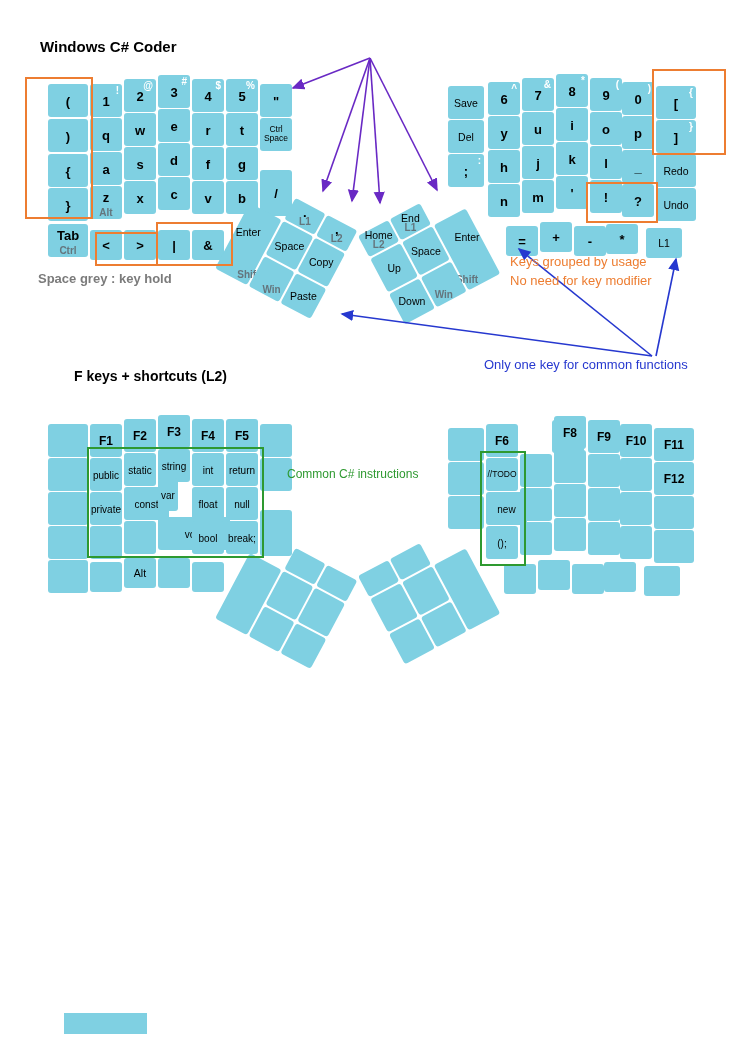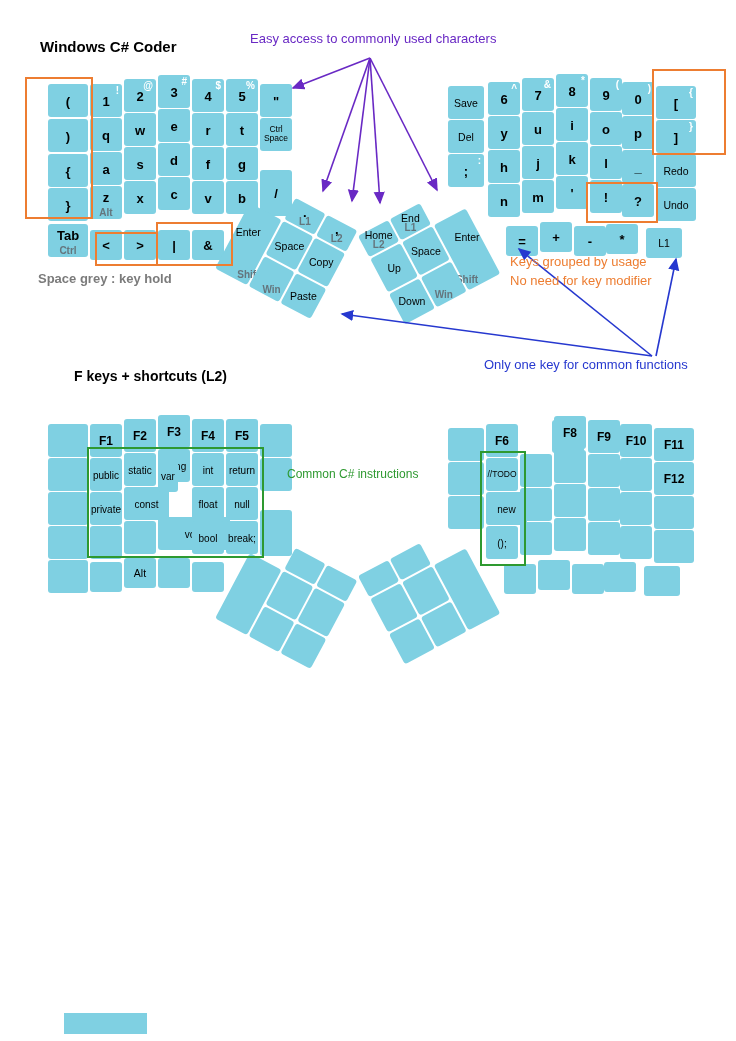--- a/index.html
+++ b/index.html
@@ -30,21 +30,20 @@
   #arrows{position:absolute;left:0;top:0;width:736px;height:1041px;z-index:5;pointer-events:none;}
   .footerbar{position:absolute;left:64px;top:1013px;width:83px;height:21px;background:#7FD0E2;z-index:1;}
 </style>
 </head>
 <body>
 
 <div id="stage">
   <h1 class="t1">Windows C# Coder</h1>
   <h2 class="t2">F keys + shortcuts (L2)</h2>
 
-  <div class="ann easy">Easy access to commonly used characters</div>
   <div class="ann darkgrey">Space grey : key hold</div>
   <div class="ann grouped1">Keys grouped by usage</div>
   <div class="ann grouped2">No need for key modifier</div>
   <div class="ann onekey">Only one key for common functions</div>
   <div class="ann csharp">Common C# instructions</div>
 
   <div id="keys-root">
       <div class="key" style="left: 48px; top: 84px; width: 40px; height: 33px;">
         <div class="kin">
           <div class="main t-c">(</div>
@@ -454,21 +453,21 @@
       <div class="key" style="left: 90px; top: 492px; width: 32px; height: 33px;">
         <div class="kin">
           <div class="main t-s">private</div>
         </div>
       </div>
       <div class="key" style="left: 124px; top: 487px; width: 45px; height: 33px;">
         <div class="kin">
           <div class="main t-s">const</div>
         </div>
       </div>
-      <div class="key" style="left: 158px; top: 459px; width: 20px; height: 33px;">
+      <div class="key" style="left: 158px; top: 478px; width: 20px; height: 33px;">
         <div class="kin">
           <div class="main t-s">var</div>
         </div>
       </div>
       <div class="key" style="left: 192px; top: 487px; width: 32px; height: 33px;">
         <div class="kin">
           <div class="main t-s">float</div>
         </div>
       </div>
       <div class="key" style="left: 226px; top: 487px; width: 32px; height: 33px;">

